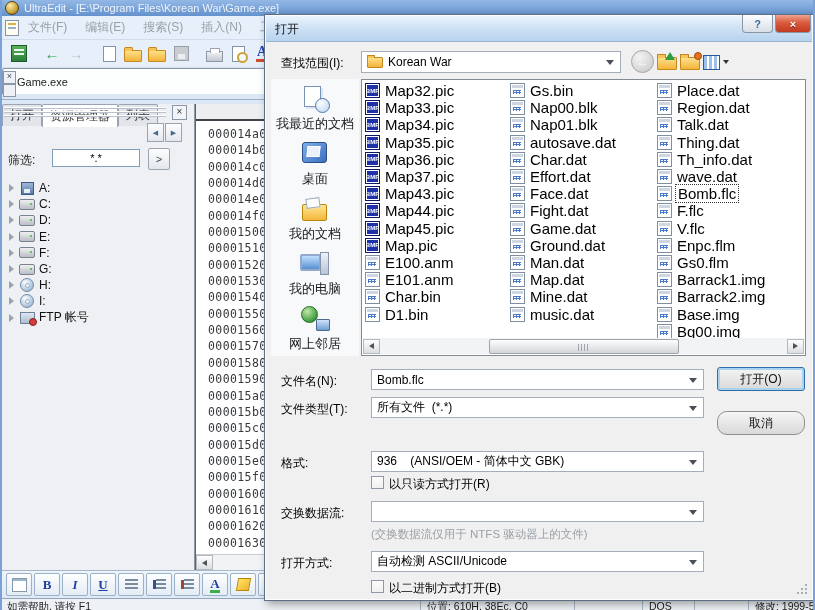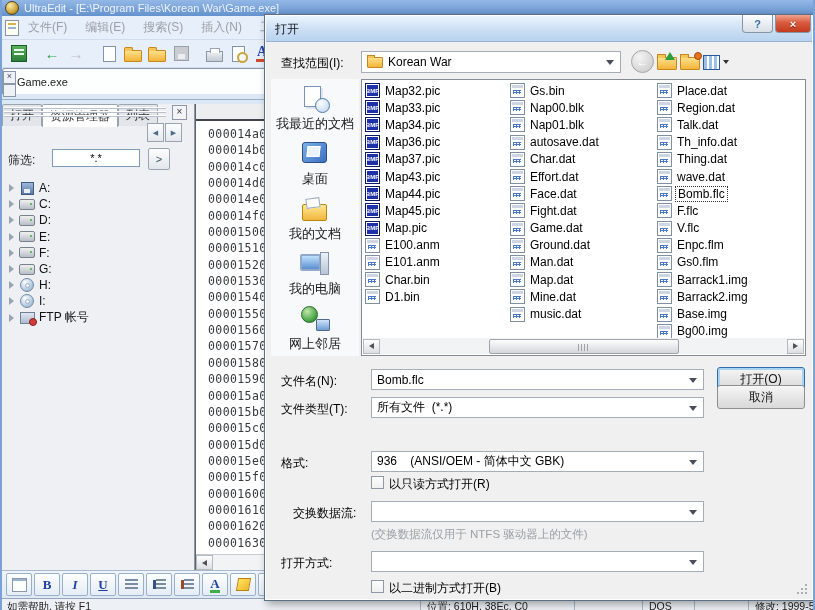--- a/index.html
+++ b/index.html
@@ -136,21 +136,21 @@
   .i-network-places::after{content:"";position:absolute;right:0;bottom:2px;width:12px;height:10px;background:linear-gradient(#cfe4fa,#6f9cd4);border:1px solid #51698e;border-radius:1px;}
   
   .filelist{position:absolute;left:96px;top:64px;width:445px;height:277px;background:#fff;border:1px solid #848b93;box-sizing:border-box;}
   .fcol{position:absolute;top:2px;width:144px;}
   .fitem{height:17.2px;display:flex;align-items:center;}
   .fi{width:13px;height:13px;flex:none;margin-right:3px;display:flex;align-items:center;justify-content:center;}
   .i-bmp{background:#1e31a8;border:1px solid #0d1b66;color:#fff;font-size:6px;font-weight:bold;letter-spacing:0;line-height:1;box-shadow:inset 0 0 0 1px #fff;}
   .i-media{background:#fff;border:1px solid #7f8fa0;position:relative;}
   .i-media::before{content:"";position:absolute;left:1px;top:1px;right:1px;height:3px;background:#cdd6e2;}
   .i-media::after{content:"";position:absolute;left:2px;top:6px;width:8px;height:4px;background-image:linear-gradient(90deg,#4a78c8 1px,transparent 1px),linear-gradient(#4a78c8 1px,transparent 1px);background-size:3px 2px;}
-  .fname{font-size:12px;color:#000;white-space:nowrap;padding:0 2px;}
+  .fname{font-size:15px;color:#000;white-space:nowrap;padding:0 2px;}
   .fitem.selected .fname{border:1px dotted #333;}
   .hscroll{position:absolute;left:1px;right:1px;bottom:1px;height:16px;background:#f2f3f5;display:flex;align-items:center;}
   .sb-btn{width:17px;height:15px;background:linear-gradient(#fefefe,#dcdee2);border:1px solid #b4b8bf;display:flex;align-items:center;justify-content:center;box-sizing:border-box;flex:none;}
   .tri-l{width:0;height:0;border-top:3.5px solid transparent;border-bottom:3.5px solid transparent;border-right:5px solid #4c5258;}
   .tri-r{width:0;height:0;border-top:3.5px solid transparent;border-bottom:3.5px solid transparent;border-left:5px solid #4c5258;}
   .sb-track{flex:1;position:relative;height:15px;}
   .sb-thumb{position:absolute;left:50%;transform:translateX(-50%);width:190px;top:0;height:15px;background:linear-gradient(#fdfdfd,#d4d6da);border:1px solid #9fa4ab;border-radius:2px;box-sizing:border-box;}
   .sb-thumb::after{content:"";position:absolute;left:50%;top:4px;margin-left:-6px;width:12px;height:7px;background:repeating-linear-gradient(90deg,#9fa4ab 0 1px,transparent 1px 3px);}
   
   .btn{position:absolute;width:88px;height:24px;border:1px solid #8e8f8f;border-radius:3px;
@@ -531,20 +531,24 @@
           <div class="fitem">
             <span class="fi i-bmp">BMP</span>
             <span class="fname">Map33.pic</span>
           </div>
 
           <div class="fitem">
             <span class="fi i-bmp">BMP</span>
             <span class="fname">Map34.pic</span>
           </div>
 
+          <div class="fitem">
+            <span class="fi i-bmp">BMP</span>
+            <span class="fname">Map35.pic</span>
+          </div>
 
           <div class="fitem">
             <span class="fi i-bmp">BMP</span>
             <span class="fname">Map36.pic</span>
           </div>
 
           <div class="fitem">
             <span class="fi i-bmp">BMP</span>
             <span class="fname">Map37.pic</span>
           </div>
@@ -677,26 +681,26 @@
             <span class="fname">Region.dat</span>
           </div>
 
           <div class="fitem">
             <span class="fi i-media"></span>
             <span class="fname">Talk.dat</span>
           </div>
 
           <div class="fitem">
             <span class="fi i-media"></span>
+            <span class="fname">Thing.dat</span>
+          </div>
+
+          <div class="fitem">
+            <span class="fi i-media"></span>
             <span class="fname">Th_info.dat</span>
-          </div>
-
-          <div class="fitem">
-            <span class="fi i-media"></span>
-            <span class="fname">Thing.dat</span>
           </div>
 
           <div class="fitem">
             <span class="fi i-media"></span>
             <span class="fname">wave.dat</span>
           </div>
 
           <div class="fitem selected">
             <span class="fi i-media"></span>
             <span class="fname">Bomb.flc</span>
@@ -761,40 +765,41 @@
       <span class="combo-text">Bomb.flc</span>
       <span class="arr"></span>
     </div>
     <div class="btn default" style="left:452px;top:352px;">打开(O)</div>
 
     <span class="dlg-label" style="left:16px;top:386px;">文件类型(T):</span>
     <div class="combo" style="left:106px;top:382px;width:333px;height:21px;">
       <span class="combo-text">所有文件  (*.*)</span>
       <span class="arr"></span>
     </div>
-    <div class="btn" style="left:452px;top:370px;">取消</div>
+    <div class="btn" style="left:452px;top:396px;border-radius:10px;">取消</div>
 
     <span class="dlg-label" style="left:16px;top:440px;">格式:</span>
     <div class="combo" style="left:106px;top:436px;width:333px;height:21px;">
       <span class="combo-text">936    (ANSI/OEM - 简体中文 GBK)</span>
       <span class="arr"></span>
     </div>
 
     <span class="cb" style="left:106px;top:461px;"></span>
     <span class="cb-label" style="left:124px;top:461px;">以只读方式打开(R)</span>
 
-    <span class="dlg-label" style="left:16px;top:490px;margin-left:12px;">交换数据流:</span>
+    <span class="dlg-label" style="left:16px;top:490px;">交换数据流:</span>
     <div class="combo" style="left:106px;top:486px;width:333px;height:21px;">
       <span class="combo-text"></span>
       <span class="arr"></span>
     </div>
     <span class="hint" style="left:106px;top:512px;">(交换数据流仅用于 NTFS 驱动器上的文件)</span>
 
     <span class="dlg-label" style="left:16px;top:540px;">打开方式:</span>
     <div class="combo" style="left:106px;top:536px;width:333px;height:21px;">
+      <span class="combo-text">自动检测 ASCII/Unicode</span>
       <span class="arr"></span>
     </div>
 
     <span class="cb" style="left:106px;top:565px;"></span>
     <span class="cb-label" style="left:124px;top:565px;">以二进制方式打开(B)</span>
 
     <span class="resize-grip"></span>
   </div>
 </div>
 

